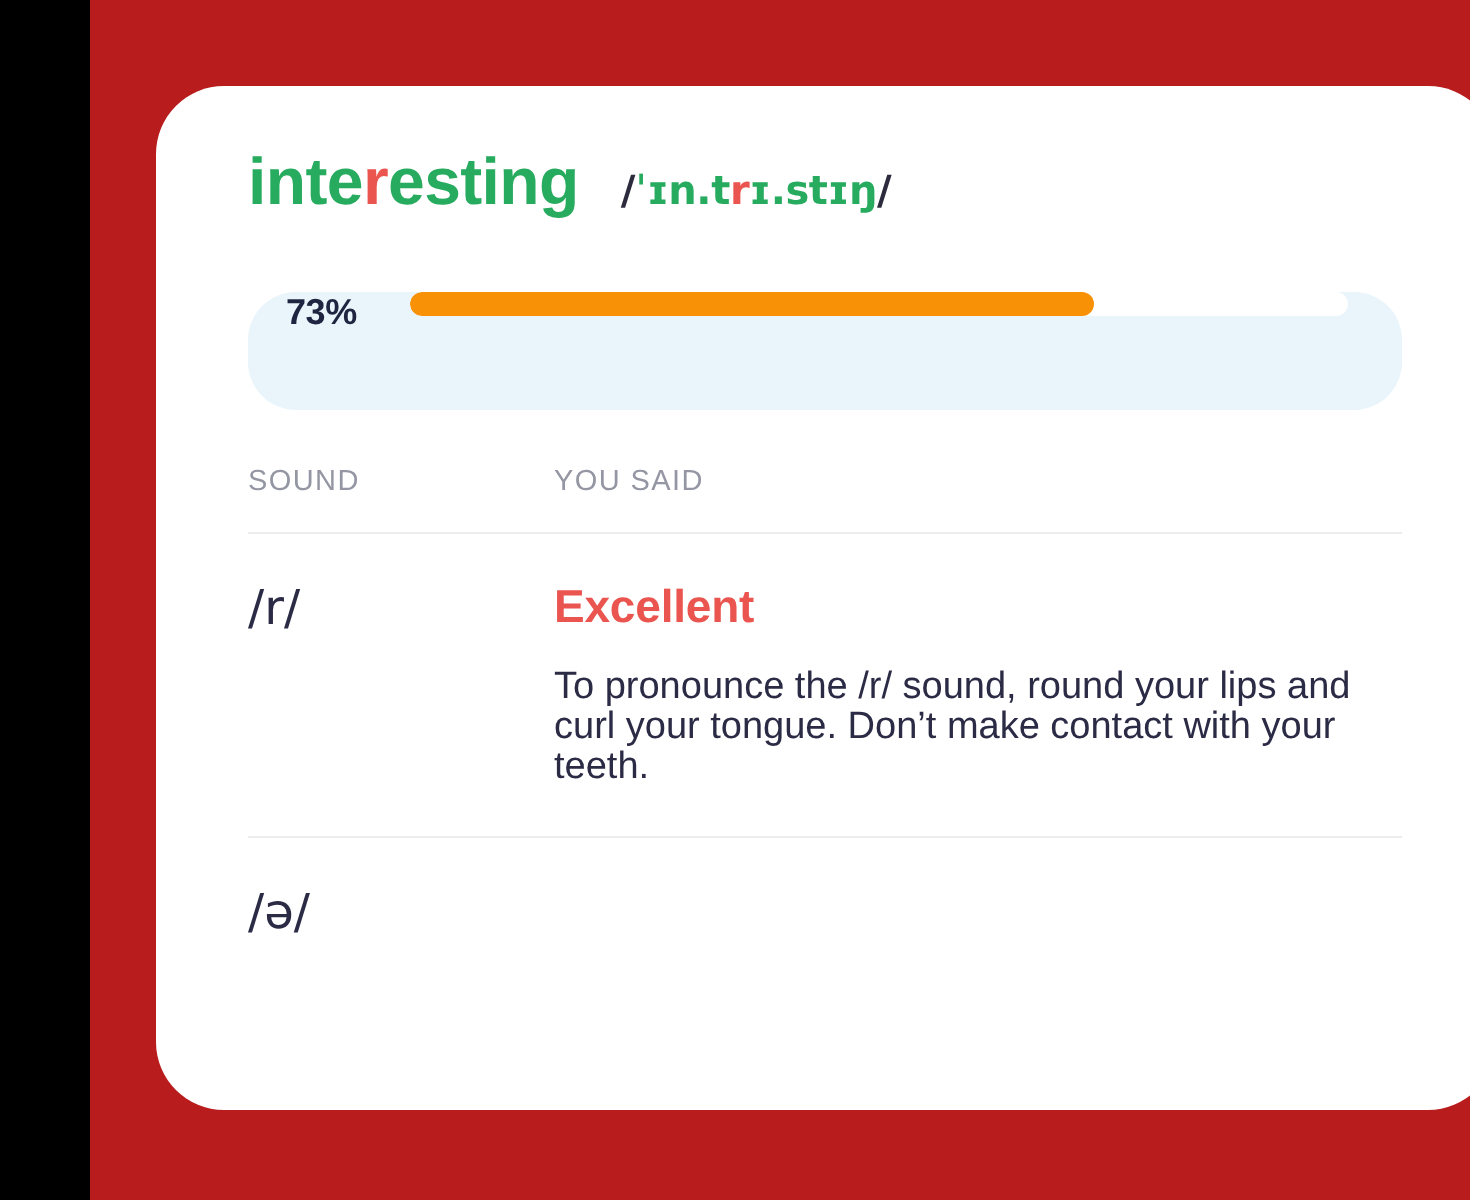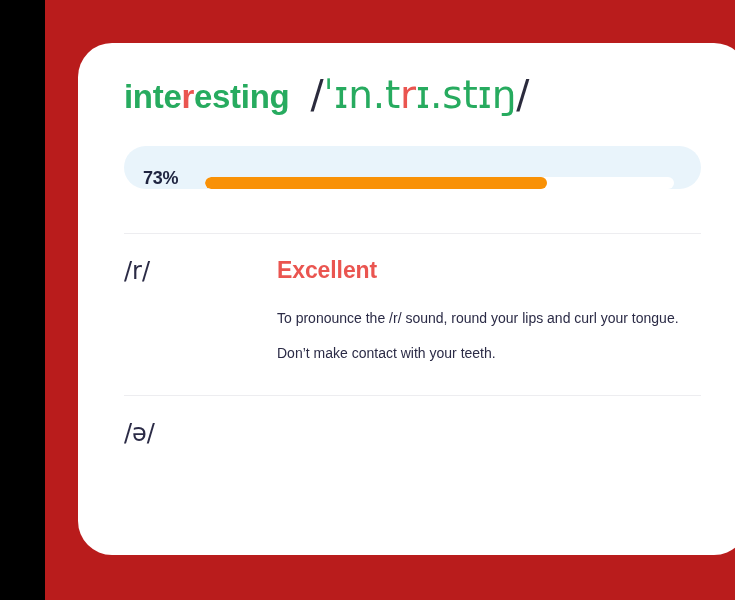--- a/index.html
+++ b/index.html
@@ -49,44 +49,44 @@
     font-size: 33px;
     font-weight: bold;
     letter-spacing: -0.3px;
     color: #27ab5f;
   }
   .headword .bad {
     color: #ea5550;
   }
   .ipa {
     margin-left: 21px;
-    font-size: 39px;
-    font-weight: normal;
+    font-size: 20px;
+    font-weight: bold;
     letter-spacing: -0.2px;
     color: #27ab5f;
     font-family: "DejaVu Sans", sans-serif;
   }
   .ipa .slash {
     color: #2b2b3d;
   }
   .ipa .bad {
     color: #ea5550;
   }
 
   
   .progress-wrap {
     position: absolute;
     left: 46px;
     top: 103px;
     width: 577px;
-    height: 43px;
+    height: 59px;
     background: #e9f4fb;
     border-radius: 24px;
     display: flex;
-    align-items: flex-end;
+    align-items: flex-start;
   }
   .progress-pct {
     width: 81px;
     padding-left: 19px;
     box-sizing: border-box;
     font-size: 18px;
     font-weight: bold;
     color: #1f2440;
     letter-spacing: -0.2px;
   }
@@ -154,22 +154,22 @@
     font-size: 23px;
     font-weight: bold;
     line-height: 1.12;
     letter-spacing: -0.1px;
   }
   .verdict.incorrect { color: #ea5550; }
   .verdict.excellent { color: #27ab5f; }
 
   .tip {
     margin-top: 17px;
-    font-size: 14px;
-    line-height: 35px;
+    font-size: 19px;
+    line-height: 20px;
     color: #2b2b46;
     max-width: 425px;
   }
 </style>
 </head>
 <body>
 
 <div id="stage">
 
   <div class="card">
@@ -185,20 +185,24 @@
 
     <div class="progress-wrap">
       <div class="progress-pct">73%</div>
       <div class="progress-track">
         <div class="progress-fill" id="progress-fill" style="width: 73%;"></div>
       </div>
     </div>
 
     <div class="table">
 
+      <div class="thead">
+        <div class="th col-sound">SOUND</div>
+        <div class="th col-said">YOU SAID</div>
+      </div>
 
       <div class="divider"></div>
 
       <div class="trow">
         <div class="sound-cell">/r/</div>
         <div class="said-cell">
           <div class="verdict incorrect">Excellent</div>
           <div class="tip">To pronounce the /r/ sound, round your lips and curl your tongue. Don’t make contact with your teeth.</div>
         </div>
       </div>

